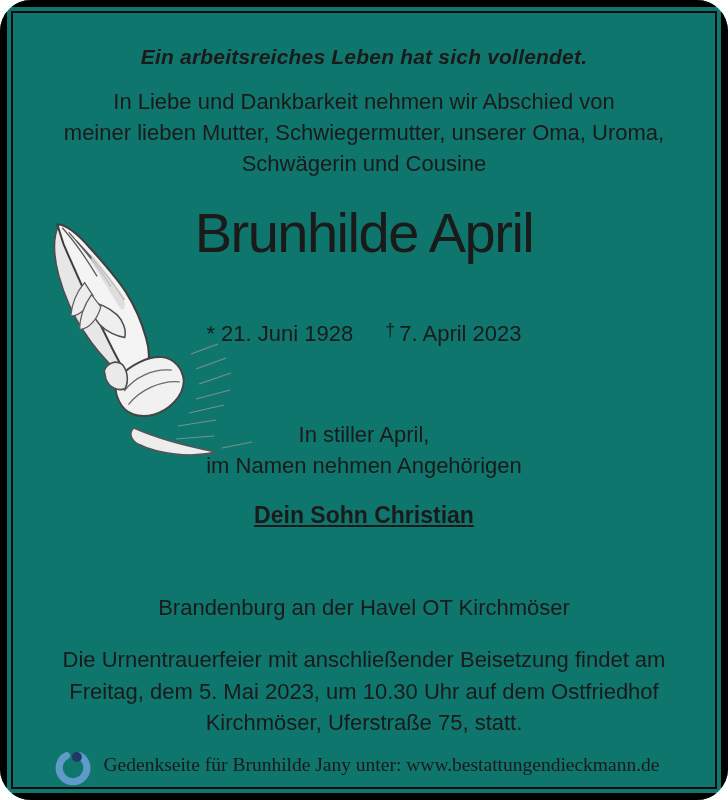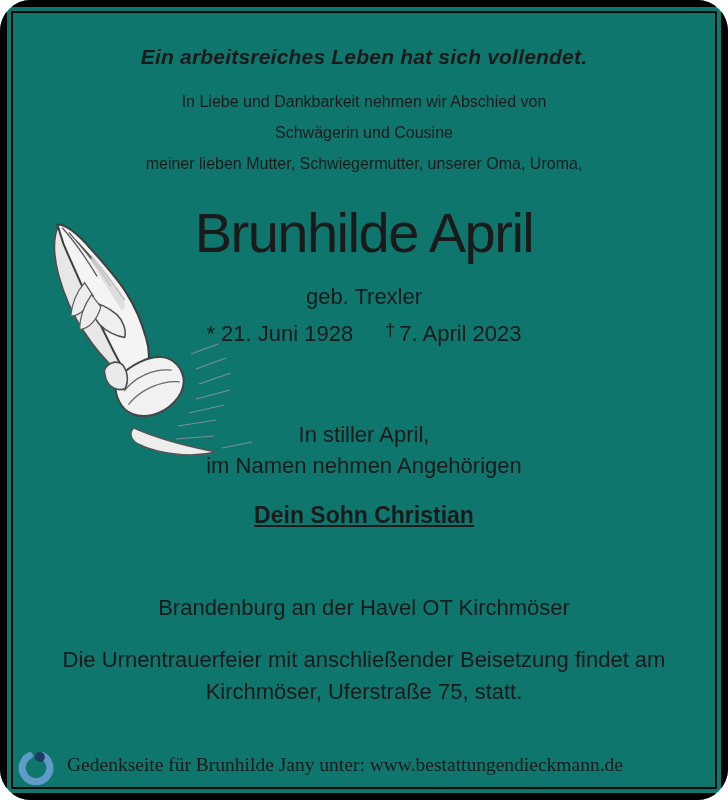--- a/index.html
+++ b/index.html
@@ -31,21 +31,21 @@
     text-align: center;
   }
   .epigraph {
     top: 41px;
     font-size: 21px;
     font-weight: bold;
     font-style: italic;
     line-height: 31px;
     letter-spacing: 0.2px;
   }
-  .intro { top: 86px; font-size: 16px; line-height: 31px; }
+  .intro { top: 86px; font-size: 22px; line-height: 31px; }
   .name {
     top: 198px;
     font-size: 56px;
     line-height: 70px;
     letter-spacing: -1.5px;
     font-weight: 400;
   }
   .maiden { top: 281px; font-size: 22px; line-height: 31px; }
   .dates  { top: 315px; font-size: 22px; line-height: 31px; }
   .dates .gap { display: inline-block; width: 32px; }
@@ -62,21 +62,21 @@
     position: absolute;
     left: 26px; top: 196px;
     width: 245px; height: 275px;
   }
   .footer {
     position: absolute;
     left: 16px; right: 32px; top: 743px;
     height: 44px;
     display: flex;
     align-items: center;
-    justify-content: flex-start;
+    justify-content: center;
     gap: 9px;
   }
   .footer-text {
     font-family: "Liberation Serif", serif;
     font-size: 19.5px;
     white-space: nowrap;
   }
   .logo { width: 42px; height: 42px; flex: 0 0 auto; }
 </style>
 </head>
@@ -84,22 +84,22 @@
 
 <div class="sheet">
 
   <div class="frame-outer"></div>
   <div class="frame-inner"></div>
 
   <div class="block epigraph">Ein arbeitsreiches Leben hat sich vollendet.</div>
 
   <div class="block intro">
     <div>In Liebe und Dankbarkeit nehmen wir Abschied von</div>
+    <div>meiner lieben Mutter, Schwiegermutter, unserer Oma, Uroma,</div>
     <div>Schwägerin und Cousine</div>
-    <div>meiner lieben Mutter, Schwiegermutter, unserer Oma, Uroma,</div>
   </div>
 
   <svg class="hands" viewBox="0 0 245 275" aria-hidden="true">
     <g transform="rotate(-26 34 34)">
 
       <path d="M34 30 C25 37 17 53 13 74 C9 95 8 115 11 136 C13 154 18 172 24 188 L31 196 L32 56 Z" fill="#e7e7e7" stroke="#4d4d4d" stroke-width="1.6"></path>
 
       <path d="M34 28 C41 31 48 45 53 63 C58 81 64 101 66 119 C68 136 67 153 64 169 C62 181 57 191 51 197 L30 198 C28 148 29 88 31 48 Z" fill="#f4f4f4" stroke="#3f3f3f" stroke-width="2"></path>
 
       <path d="M37 33 C41 47 45 69 47 92" fill="none" stroke="#5a5a5a" stroke-width="1.3"></path>
@@ -128,37 +128,37 @@
       <path d="M173 188 L205 177"></path>
       <path d="M170 203 L204 194"></path>
       <path d="M163 217 L198 209"></path>
       <path d="M152 230 L190 224"></path>
       <path d="M150 243 L188 240"></path>
       <path d="M196 252 L226 246"></path>
     </g>
   </svg>
 
   <div class="block name">Brunhilde April</div>
-  <div class="block maiden">geb. Trexler</div>
 
   <div class="block dates">
     <span>* 21. Juni 1928</span><span class="gap"></span><span><span class="dagger">†</span><span>7. April 2023</span></span>
   </div>
 
   <div class="block mourning">
     <div>In stiller April,</div>
     <div>im Namen nehmen Angehörigen</div>
   </div>
 
   <div class="block mourner">Dein Sohn Christian</div>
 
   <div class="block city">Brandenburg an der Havel OT Kirchmöser</div>
 
   <div class="block announcement">
     <div>Die Urnentrauerfeier mit anschließender Beisetzung findet am</div>
+    <div>Freitag, dem 5. Mai 2023, um 10.30 Uhr auf dem Ostfriedhof</div>
     <div>Kirchmöser, Uferstraße 75, statt.</div>
   </div>
 
   <div class="footer">
     <svg class="logo" viewBox="0 0 44 44" aria-hidden="true">
       <path d="M27.8 12.2 A14.5 14.5 0 1 1 14.2 12.2" fill="none" stroke="#5E9BC8" stroke-width="7.5" stroke-linecap="round"></path>
       <circle cx="25" cy="13.5" r="5.2" fill="#1F3864"></circle>
     </svg>
     <span class="footer-text">Gedenkseite für Brunhilde Jany unter: www.bestattungendieckmann.de</span>
   </div>

